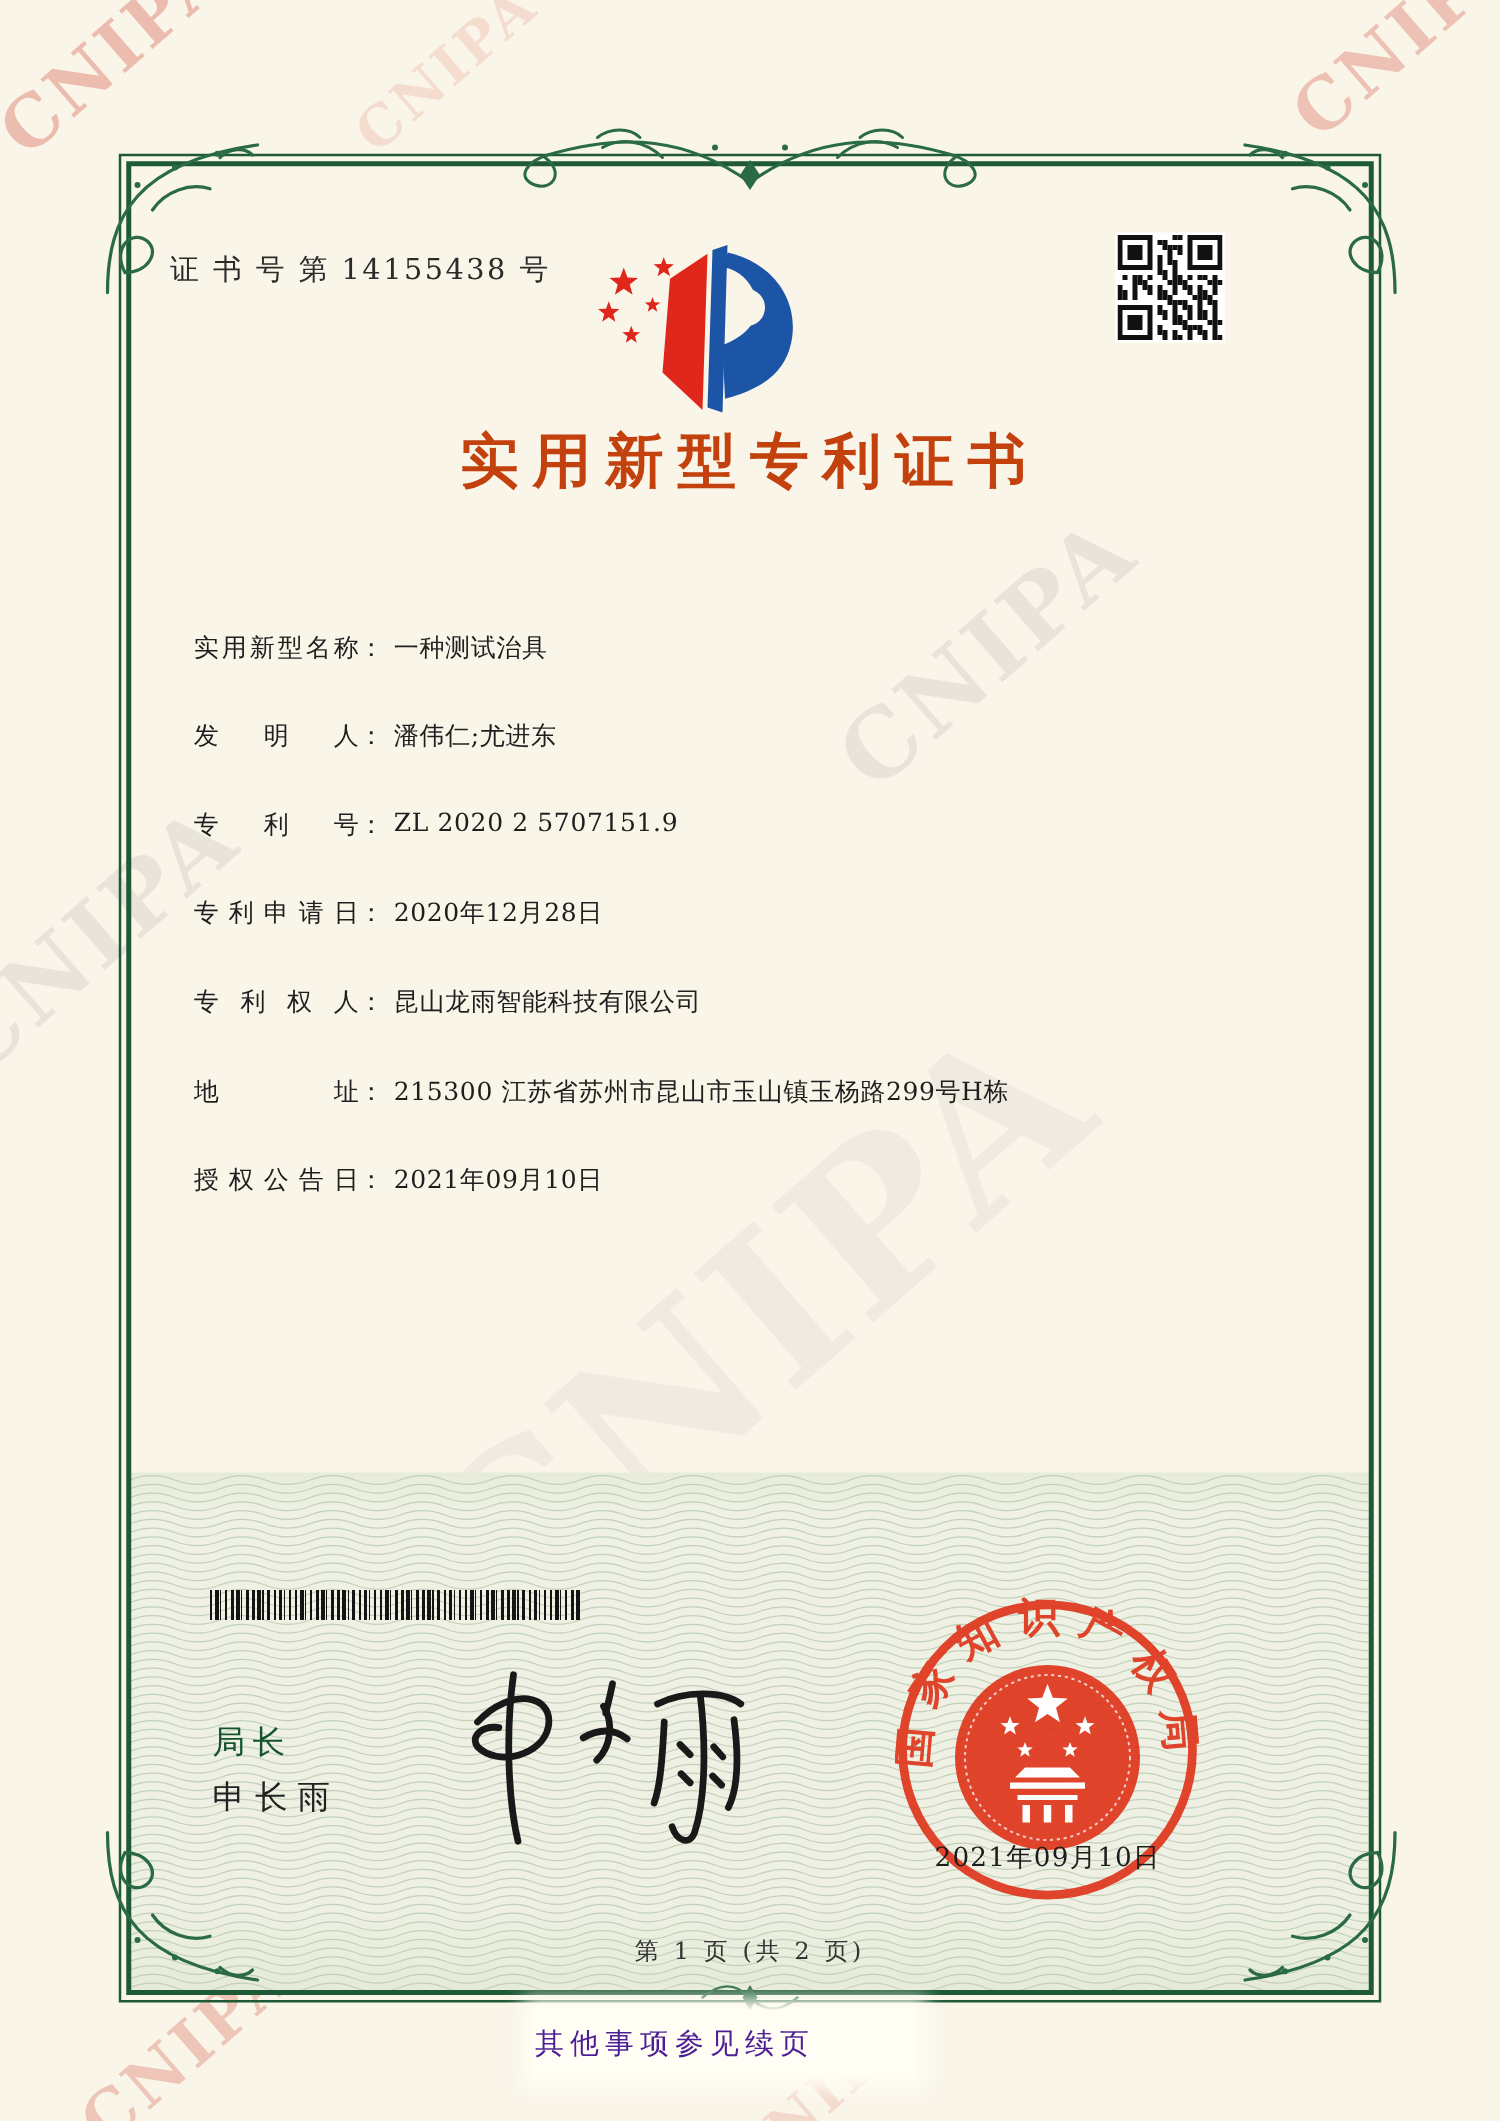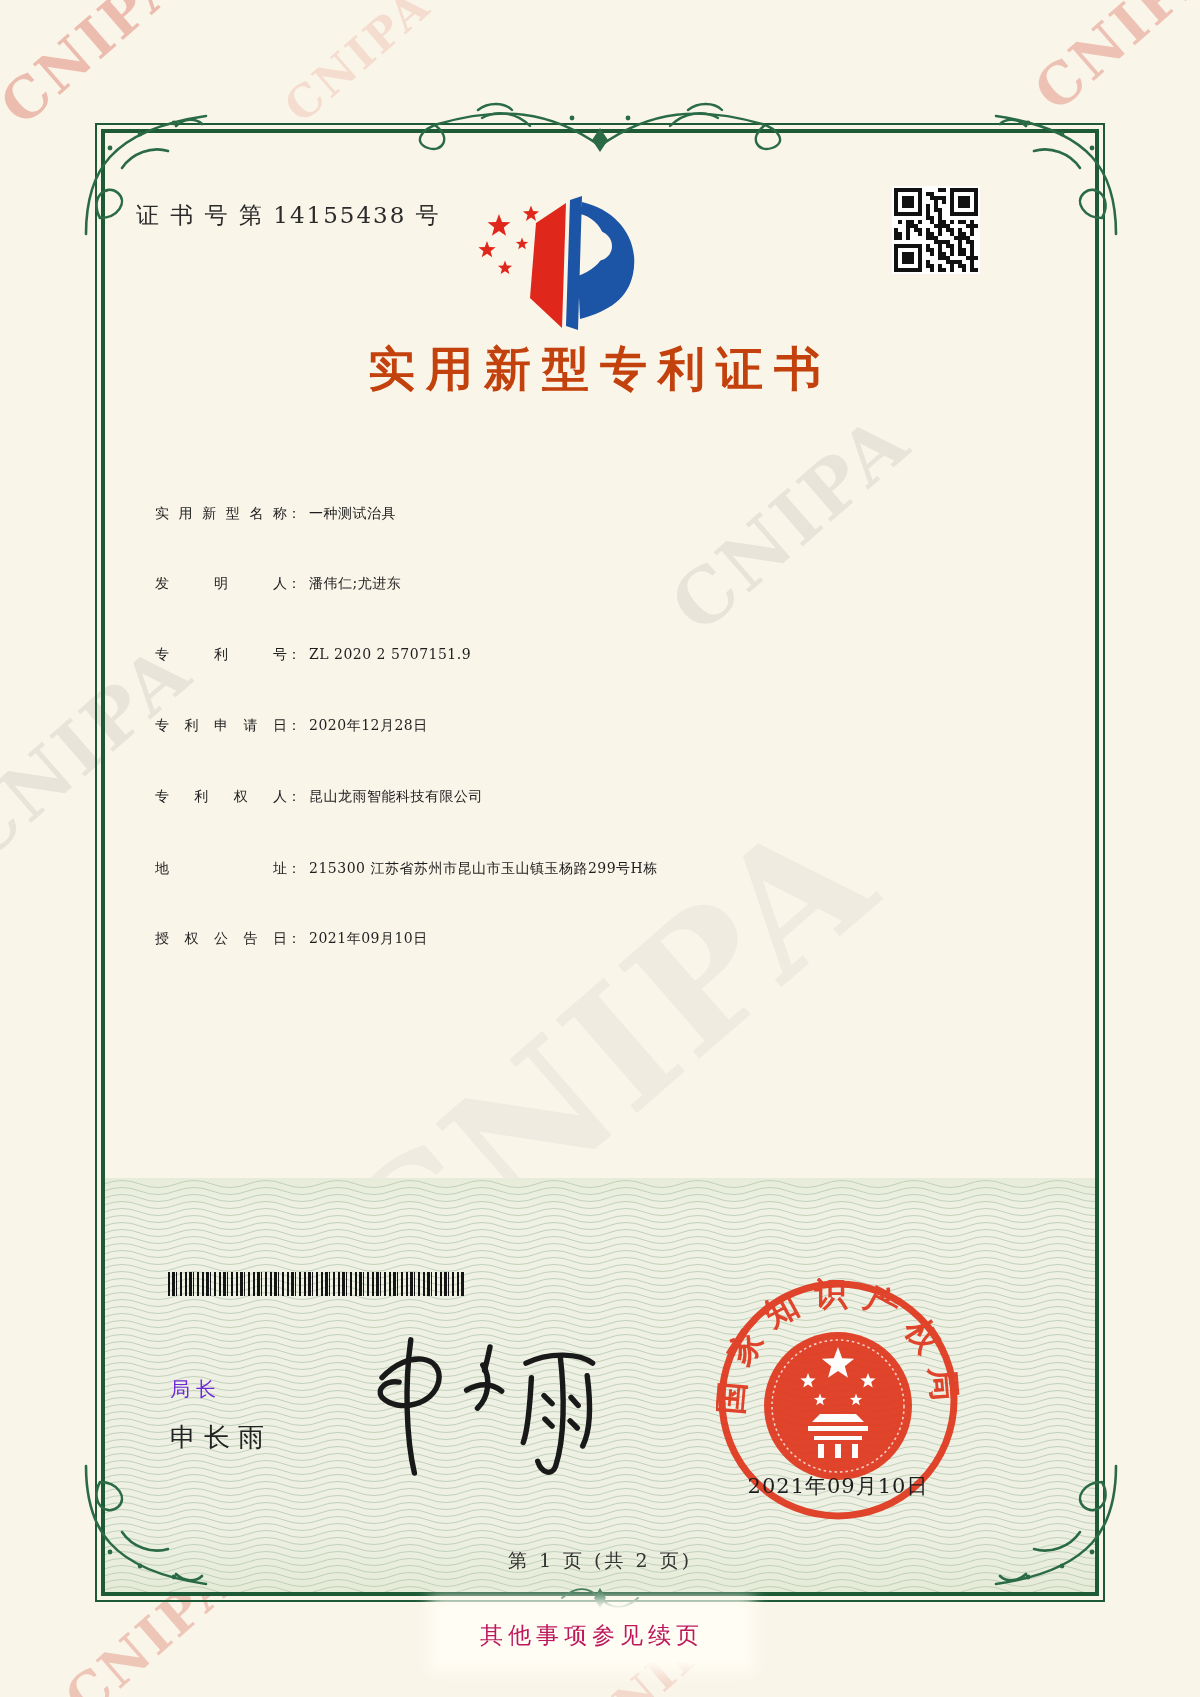--- a/index.html
+++ b/index.html
@@ -41,21 +41,21 @@
 
   
   .cert-no{left:136px;top:200px;font-size:23px;letter-spacing:2px;color:#2b2b2b;z-index:3;}
   .logo{left:470px;top:178px;z-index:3;}
   .qr{left:892px;top:186px;width:88px;height:88px;background:#fff;padding:2px;
       box-sizing:border-box;z-index:3;}
   .title{left:0;right:0;top:338px;text-align:center;font-size:47px;font-weight:bold;
       letter-spacing:11px;z-index:3;color:#c2410c;}
 
   
-  .frow{position:absolute;left:155px;width:900px;height:30px;font-size:14px;z-index:3;}
+  .frow{position:absolute;left:155px;width:900px;height:30px;font-size:20px;z-index:3;}
   .flabel{display:inline-block;width:132px;text-align:justify;text-align-last:justify;
       vertical-align:top;color:#1e1e1e;}
   .fcolon{display:inline-block;vertical-align:top;}
   .fval{display:inline-block;margin-left:8px;letter-spacing:.5px;vertical-align:top;white-space:nowrap;}
   .fgroup2{position:absolute;left:410px;top:0;white-space:nowrap;}
 
   
   .paras{left:150px;top:982px;width:900px;z-index:3;}
   .paras p{margin:0;font-size:22.5px;line-height:39px;text-align:justify;
       text-indent:2em;letter-spacing:.5px;color:#1c1c1c;}
@@ -67,37 +67,37 @@
 
   
   .barcode{left:168px;top:1272px;width:296px;height:24px;z-index:3;
     background:repeating-linear-gradient(90deg,
       #141414 0 2px,transparent 2px 4px,
       #141414 4px 7px,transparent 7px 8px,
       #141414 8px 9px,transparent 9px 12px,
       #141414 12px 14px,transparent 14px 17px);}
 
   
-  .sig-title{left:170px;top:1376px;font-size:20px;letter-spacing:6px;color:#6d28d9;z-index:3;
+  .sig-title{left:170px;top:1376px;font-size:26px;letter-spacing:6px;color:#14532d;z-index:3;
       font-family:"DejaVu Sans","Liberation Sans",sans-serif;}
   .sig-name{left:170px;top:1420px;font-size:26px;letter-spacing:8px;color:#222;z-index:3;
       font-family:Liberation Mono, monospace;}
   .sig-script{left:355px;top:1322px;z-index:3;}
 
   
   .seal{left:716px;top:1278px;width:244px;height:244px;z-index:2;opacity:.93;}
   .seal-date{left:716px;top:1472px;width:244px;text-align:center;font-size:21px;
       letter-spacing:1px;color:#1d1d1d;z-index:4;}
 
   
   .page-info{left:0;right:0;top:1548px;text-align:center;font-size:19px;
       letter-spacing:3px;color:#333;z-index:3;}
-  .footnote-box{left:440px;top:1608px;width:304px;height:54px;line-height:54px;
-      background:#fffdf4;text-align:center;font-size:23px;letter-spacing:5px;
-      color:#be185d;z-index:3;box-shadow:0 0 14px 10px #fffdf4;}
+  .footnote-box{left:428px;top:1608px;width:304px;height:54px;line-height:54px;
+      background:#fffdf4;text-align:left;font-size:23px;letter-spacing:5px;
+      color:#4c1d95;z-index:3;box-shadow:0 0 14px 10px #fffdf4;}
 </style>
 </head>
 <body>
 
 <span class="wm wm1">CNIPA</span>
 <span class="wm wm2">CNIPA</span>
 <span class="wm wm3">CNIPA</span>
 <span class="wm wm4">CNIPA</span>
 <span class="wm wm5">CNIPA</span>
 <span class="wm wm6">CNIPA</span>

